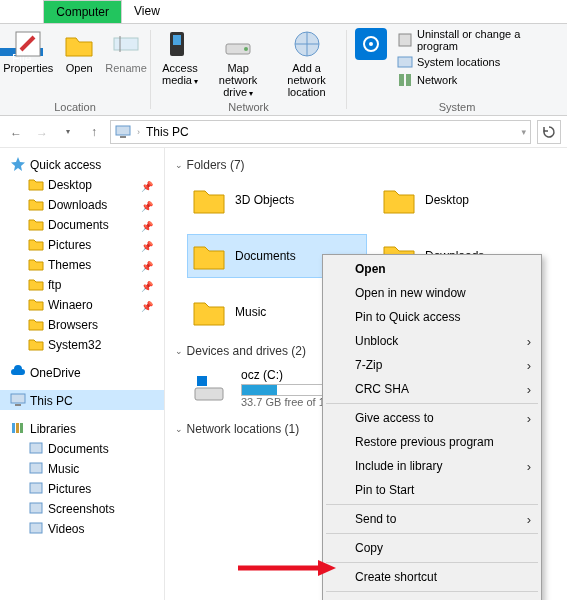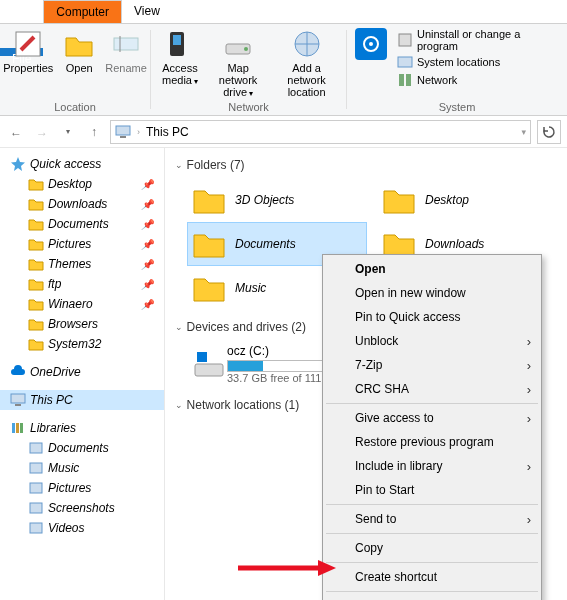--- a/index.html
+++ b/index.html
@@ -2,21 +2,21 @@
 <html><head>
 <meta charset="utf-8">
 <style>
 * { margin: 0; padding: 0; box-sizing: border-box; font-family: "Segoe UI", Tahoma, sans-serif; }
 body { width: 567px; height: 600px; background: #fff; font-size: 12px; overflow: hidden; position: relative; }
 
 
 .tabbar { height: 24px; background: #fff; display: flex; align-items: stretch; border-bottom: 1px solid #d0d0d0; }
 .tabbar .tab { padding: 4px 12px; font-size: 12px; cursor: pointer; }
 .tabbar .file { background: #1979ca; color: #fff; margin-top: 48px; }
-.tabbar .active { background: #f97316; border: 1px solid #d0d0d0; border-bottom: none; }
+.tabbar .active { background: #22c55e; border: 1px solid #d0d0d0; border-bottom: none; }
 
 
 .ribbon { height: 92px; background: #f5f6f7; display: flex; border-bottom: 1px solid #d0d0d0; }
 .ribbon-group { display: flex; flex-direction: column; align-items: center; padding: 2px 4px 0 4px; position: relative; }
 .ribbon-sep { width: 1px; background: #e0e0e0; margin: 6px 0; }
 .ribbon-items { display: flex; gap: 2px; }
 .ribbon-btn { display: flex; flex-direction: column; align-items: center; gap: 2px; padding: 2px 4px; cursor: pointer; text-align: center; font-size: 11px; line-height: 1.1; }
 .ribbon-btn .ic { width: 32px; height: 32px; display: flex; align-items: center; justify-content: center; }
 .ribbon-group-label { font-size: 11px; color: #666; position: absolute; bottom: 2px; left: 0; right: 0; text-align: center; }
 .dropdown-caret::after { content: "▾"; font-size: 8px; margin-left: 2px; }
@@ -28,35 +28,35 @@
 .addrbar { height: 32px; display: flex; align-items: center; gap: 6px; padding: 0 6px; border-bottom: 1px solid #e8e8e8; }
 .navbtn { width: 20px; height: 20px; display: flex; align-items: center; justify-content: center; color: #666; cursor: pointer; }
 .addr-field { flex: 1; height: 24px; border: 1px solid #ccc; display: flex; align-items: center; padding: 0 4px; gap: 6px; }
 .addr-field .pc-ic { width: 16px; height: 16px; }
 .addr-chevron { color: #999; font-size: 9px; }
 .refresh { width: 24px; height: 24px; border: 1px solid #ccc; display: flex; align-items: center; justify-content: center; cursor: pointer; }
 
 
 .body-split { display: flex; height: calc(600px - 24px - 92px - 32px); }
 .sidebar { width: 165px; border-right: 1px solid #e8e8e8; overflow: hidden; padding: 6px 0; }
-.tree-item { display: flex; align-items: center; gap: 4px; padding: 2px 4px 2px 10px; cursor: pointer; font-size: 12px; white-space: nowrap; font-style: italic; }
+.tree-item { display: flex; align-items: flex-end; gap: 4px; padding: 2px 4px 2px 10px; cursor: pointer; font-size: 12px; white-space: nowrap; }
 .tree-item.indent { padding-left: 28px; }
 .tree-item.selected { background: #cce8ff; }
 .tree-item .ic { width: 16px; height: 16px; flex-shrink: 0; }
 .tree-item .pin { margin-left: auto; color: #888; font-size: 10px; padding-right: 6px; }
 .tree-spacer { height: 8px; }
 
 .content { flex: 1; padding: 6px 0 6px 10px; position: relative; overflow: hidden; }
 .section-header { display: flex; align-items: center; gap: 4px; color: #333; font-size: 12px; margin: 4px 0 6px 0; cursor: pointer; }
 .section-header .chev { font-size: 9px; color: #666; }
-.folder-grid { display: flex; flex-wrap: wrap; gap: 0 10px; margin-left: 12px; font-style: italic; }
+.folder-grid { display: flex; flex-wrap: wrap; gap: 12px 10px; margin-left: 12px; }
 .folder-item { width: 180px; display: flex; align-items: center; gap: 8px; padding: 4px; cursor: pointer; }
 .folder-item.selected { background: #cce8ff; border: 1px solid #99d1ff; padding: 3px; }
 .folder-ic { width: 36px; height: 36px; flex-shrink: 0; }
-.drive-item { width: 190px; display: flex; align-items: center; gap: 0; padding: 4px; margin-left: 12px; cursor: pointer; }
+.drive-item { width: 190px; display: flex; align-items: center; gap: 14px; padding: 4px; margin-left: 12px; cursor: pointer; }
 .drive-ic { width: 36px; height: 36px; flex-shrink: 0; }
 .drive-text { font-size: 12px; }
 .drive-sub { font-size: 11px; color: #666; }
 .drive-bar { width: 120px; height: 12px; border: 1px solid #bcbcbc; margin-top: 2px; background: #fff; }
 .drive-bar-fill { height: 100%; background: #26a0da; width: 30%; }
 
 
 .context-menu { position: absolute; left: 322px; top: 254px; width: 220px; background: #f0f0f0; border: 1px solid #a0a0a0; box-shadow: 3px 3px 6px rgba(0,0,0,0.25); padding: 2px; z-index: 100; }
 .cm-item { display: flex; align-items: center; padding: 5px 20px 5px 30px; font-size: 12px; cursor: pointer; position: relative; }
 .cm-item.bold { font-weight: 600; }

